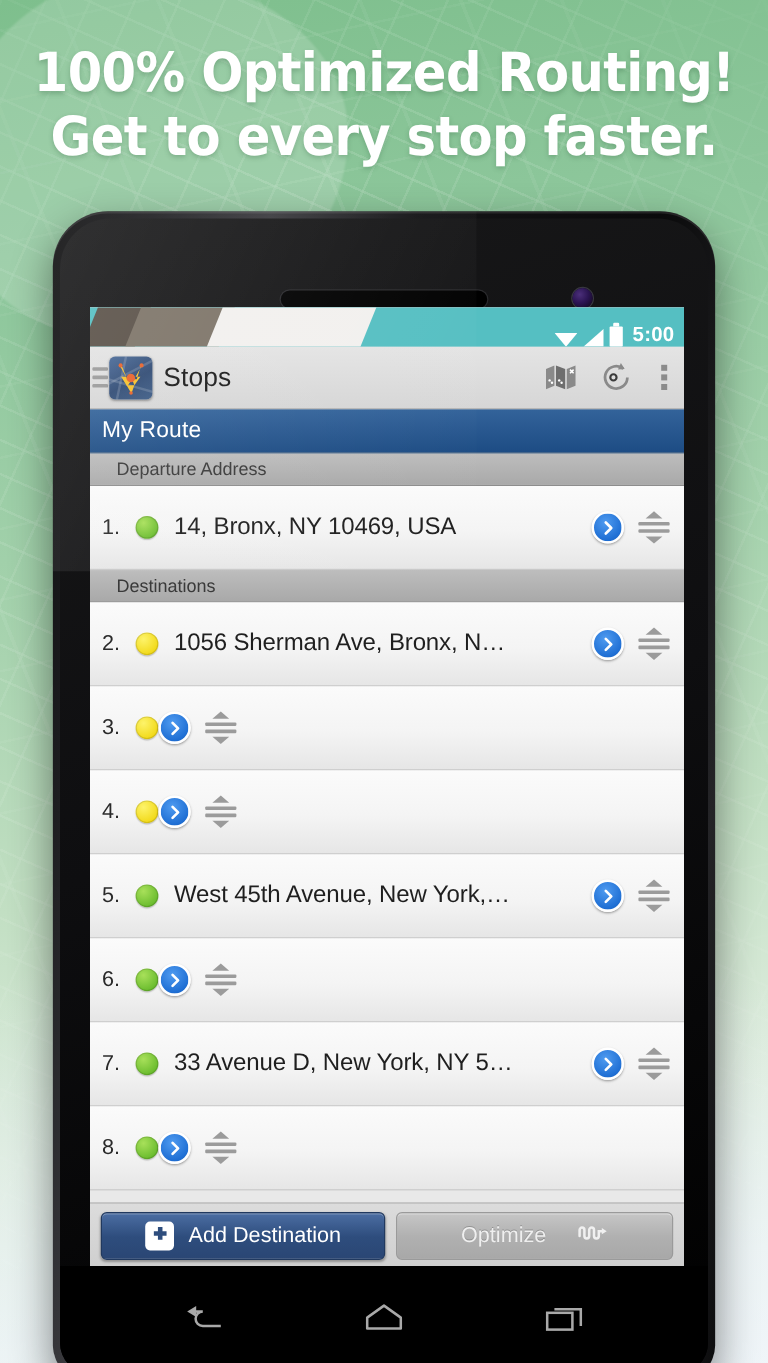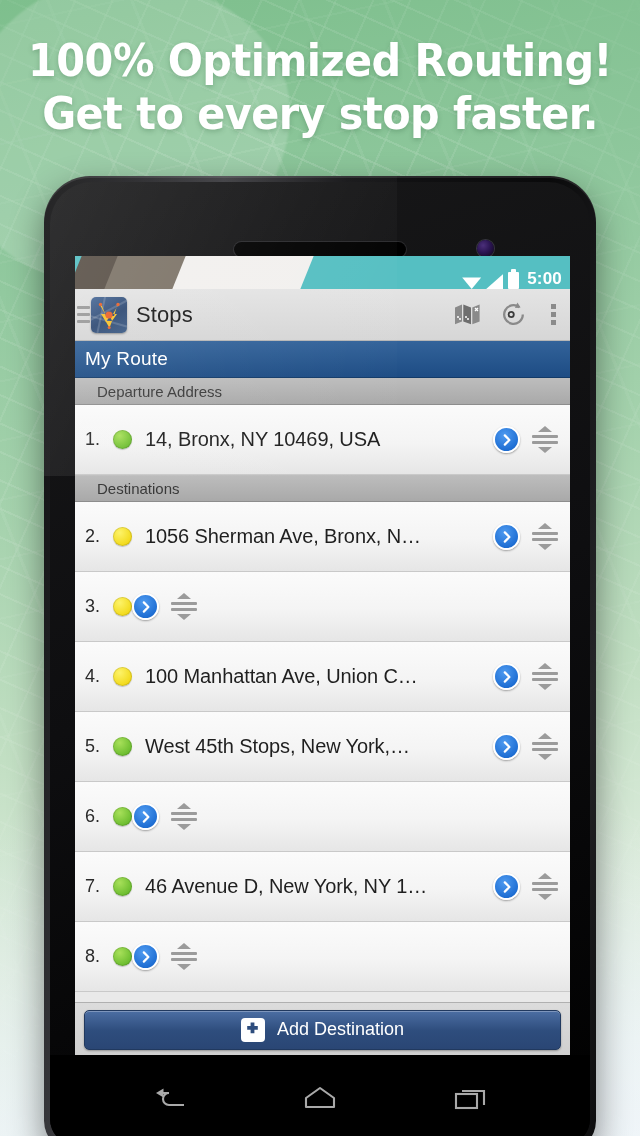--- a/index.html
+++ b/index.html
@@ -387,37 +387,36 @@
           <div class="handle">
             <span class="tri-u"></span>
             <span class="bar"></span>
             <span class="bar"></span>
             <span class="tri-d"></span>
           </div>
         </div>
         <div class="row">
           <div class="num">4.</div>
           <div class="dot yellow"></div>
-          <div class="addr">100 Manhattan Ave, Union C…</div>
           <div class="go">
             <svg width="14" height="14" viewBox="0 0 14 14">
               <path d="M4.8 2.4 L9.4 7 L4.8 11.6" fill="none" stroke="#fff" stroke-width="2.2" stroke-linecap="round" stroke-linejoin="round"></path>
             </svg>
           </div>
           <div class="handle">
             <span class="tri-u"></span>
             <span class="bar"></span>
             <span class="bar"></span>
             <span class="tri-d"></span>
           </div>
         </div>
         <div class="row">
           <div class="num">5.</div>
           <div class="dot green"></div>
-          <div class="addr">West 45th Stops, New York,…</div>
+          <div class="addr">West 45th Avenue, New York,…</div>
           <div class="go">
             <svg width="14" height="14" viewBox="0 0 14 14">
               <path d="M4.8 2.4 L9.4 7 L4.8 11.6" fill="none" stroke="#fff" stroke-width="2.2" stroke-linecap="round" stroke-linejoin="round"></path>
             </svg>
           </div>
           <div class="handle">
             <span class="tri-u"></span>
             <span class="bar"></span>
             <span class="bar"></span>
             <span class="tri-d"></span>
@@ -434,21 +433,21 @@
           <div class="handle">
             <span class="tri-u"></span>
             <span class="bar"></span>
             <span class="bar"></span>
             <span class="tri-d"></span>
           </div>
         </div>
         <div class="row">
           <div class="num">7.</div>
           <div class="dot green"></div>
-          <div class="addr">46 Avenue D, New York, NY 1…</div>
+          <div class="addr">33 Avenue D, New York, NY 5…</div>
           <div class="go">
             <svg width="14" height="14" viewBox="0 0 14 14">
               <path d="M4.8 2.4 L9.4 7 L4.8 11.6" fill="none" stroke="#fff" stroke-width="2.2" stroke-linecap="round" stroke-linejoin="round"></path>
             </svg>
           </div>
           <div class="handle">
             <span class="tri-u"></span>
             <span class="bar"></span>
             <span class="bar"></span>
             <span class="tri-d"></span>
@@ -472,20 +471,29 @@
       </div>
 
     <div id="btnbar">
       <div id="btn-add" class="btn">
         <span class="plus-badge">
           <svg width="17" height="17" viewBox="0 0 17 17" aria-hidden="true">
             <path d="M6.6 1.6 h3.8 v3.4 h3.4 v3.8 h-3.4 v3.4 h-3.8 v-3.4 h-3.4 v-3.8 h3.4 Z" fill="#2e4d7d"></path>
           </svg>
         </span>
         <span>Add Destination</span>
+      </div>
+      <div id="btn-opt" class="btn">
+        <span>Optimize</span>
+        <span>
+          <svg width="26" height="16" viewBox="0 0 26 16" aria-hidden="true">
+            <path d="M2 11 V6 a2 2 0 0 1 4 0 V11 a2 2 0 0 0 4 0 V6 a2 2 0 0 1 4 0 V11 a2 2 0 0 0 4 0 V7 h3" fill="none" stroke="#f0f0f0" stroke-width="2.1" stroke-linecap="round"></path>
+            <path d="M20.5 4.4 L24.6 7 L20.5 9.6 Z" fill="#f0f0f0"></path>
+          </svg>
+        </span>
       </div>
     </div>
 
   </div>
 
   <div id="navbar">
     <span class="nav-ic">
       <svg width="34" height="26" viewBox="0 0 34 26" aria-hidden="true">
         <path d="M31 20 h-15 a6 6 0 0 1 0 -12 h-8" fill="none" stroke="#cfcfcf" stroke-width="2.1"></path>
         <path d="M10.5 3.4 L3 8 L10.5 12.6 Z" fill="#cfcfcf"></path>

